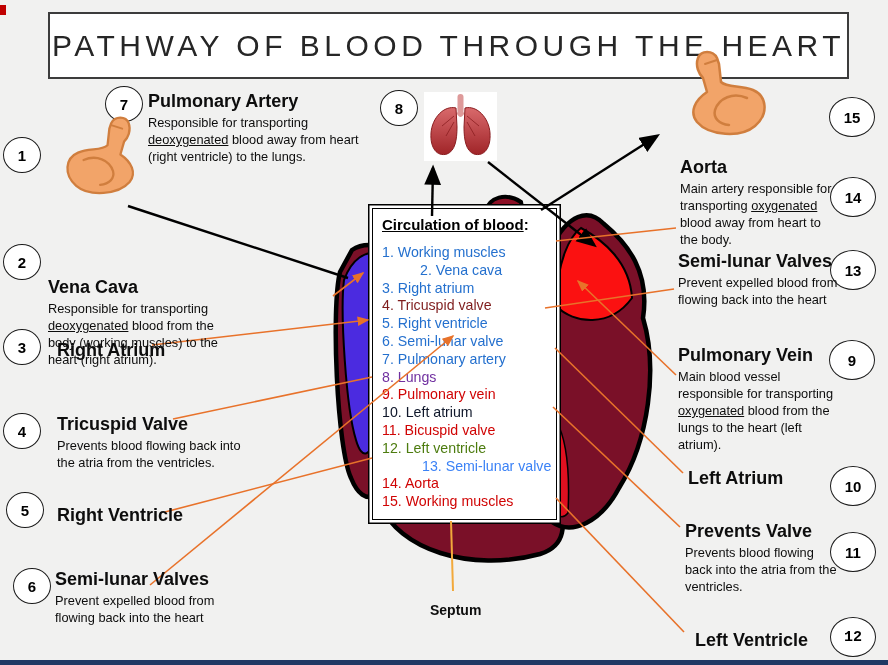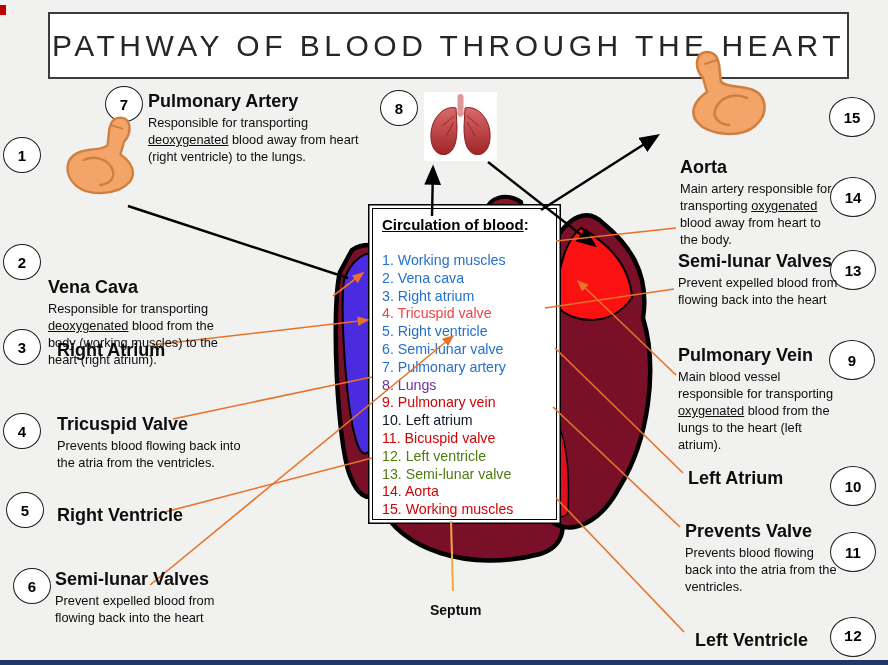--- a/index.html
+++ b/index.html
@@ -11,21 +11,21 @@
   .title-box{position:absolute;left:48px;top:12px;width:797px;height:63px;background:#ffffff;
              border:2.5px solid #3c3c3c;display:flex;align-items:center;justify-content:center;}
   .title-box span{font-size:30px;letter-spacing:4.5px;color:#262626;white-space:nowrap;}
 
   .heart-svg{position:absolute;left:0;top:0;z-index:1;}
   .overlay{position:absolute;left:0;top:0;z-index:3;pointer-events:none;}
 
   .circ-box{position:absolute;left:372px;top:208px;width:185px;height:312px;background:#fff;
             border:1.5px solid #000;box-shadow:0 0 0 2.5px #fff, 0 0 0 4px #000;z-index:2;
             padding:7px 0 0 9px;box-sizing:border-box;}
-  .circ-title{font-size:15px;font-weight:bold;color:#000;margin-bottom:19px;}
+  .circ-title{font-size:15px;font-weight:bold;color:#000;margin-bottom:11px;}
   .circ-item{font-size:14.2px;line-height:17.8px;font-weight:500;white-space:nowrap;}
 
   .marker{position:absolute;z-index:4;width:38px;height:36px;border:1.4px solid #1c1c1c;border-radius:50%;
           background:#fff;display:flex;align-items:center;justify-content:center;
           font-weight:bold;font-size:15px;color:#000;box-sizing:border-box;}
   .marker.big{width:46px;height:40px;}
 
   .label{position:absolute;z-index:4;}
   .lt{font-weight:bold;font-size:18px;color:#0d0d0d;margin-bottom:2px;}
   .lb{font-size:12.8px;line-height:1.33;color:#0d0d0d;}
@@ -60,32 +60,32 @@
     <path d="M556,306 C557,260 570,236 581,228 C603,240 630,262 632,298 C610,328 574,324 556,306 Z" fill="#FB1111" stroke="#000" stroke-width="2"></path>
     <path d="M556,420 C566,438 570,472 568,513 C563,519 558,517 555,511 Z" fill="#E01020" stroke="#000" stroke-width="1.5"></path>
   </svg>
 
   <div class="circ-box">
     <div class="circ-title">
       <span class="u">Circulation of blood</span><span>:</span>
     </div>
     <div id="circ-items">
         <div class="circ-item" style="color: rgb(36, 112, 206);">1. Working muscles</div>
-        <div class="circ-item" style="color: rgb(36, 112, 206);">2. Vena cava</div>
+        <div class="circ-item" style="color: rgb(36, 112, 206); margin-left: 38px;">2. Vena cava</div>
         <div class="circ-item" style="color: rgb(36, 112, 206);">3. Right atrium</div>
-        <div class="circ-item" style="color: #ef4444;">4. Tricuspid valve</div>
+        <div class="circ-item" style="color: #7f1d1d;">4. Tricuspid valve</div>
         <div class="circ-item" style="color: rgb(36, 112, 206);">5. Right ventricle</div>
         <div class="circ-item" style="color: rgb(36, 112, 206);">6. Semi-lunar valve</div>
         <div class="circ-item" style="color: rgb(36, 112, 206);">7. Pulmonary artery</div>
         <div class="circ-item" style="color: rgb(112, 48, 160);">8. Lungs</div>
         <div class="circ-item" style="color: rgb(208, 4, 4);">9. Pulmonary vein</div>
         <div class="circ-item" style="color: #0f172a;">10. Left atrium</div>
         <div class="circ-item" style="color: rgb(208, 4, 4);">11. Bicuspid valve</div>
         <div class="circ-item" style="color: #4d7c0f;">12. Left ventricle</div>
-        <div class="circ-item" style="color: #4d7c0f;">13. Semi-lunar valve</div>
+        <div class="circ-item" style="color: #3b82f6; margin-left: 40px;">13. Semi-lunar valve</div>
         <div class="circ-item" style="color: rgb(208, 4, 4);">14. Aorta</div>
         <div class="circ-item" style="color: rgb(208, 4, 4);">15. Working muscles</div>
       </div>
   </div>
 
   <svg class="overlay" width="888" height="665" viewBox="0 0 888 665">
     <defs>
       <marker id="ao" markerWidth="9" markerHeight="8" refX="6.5" refY="3" orient="auto">
         <path d="M0,0 L7.5,3 L0,6 Z" fill="#E8722A"></path>
       </marker>

